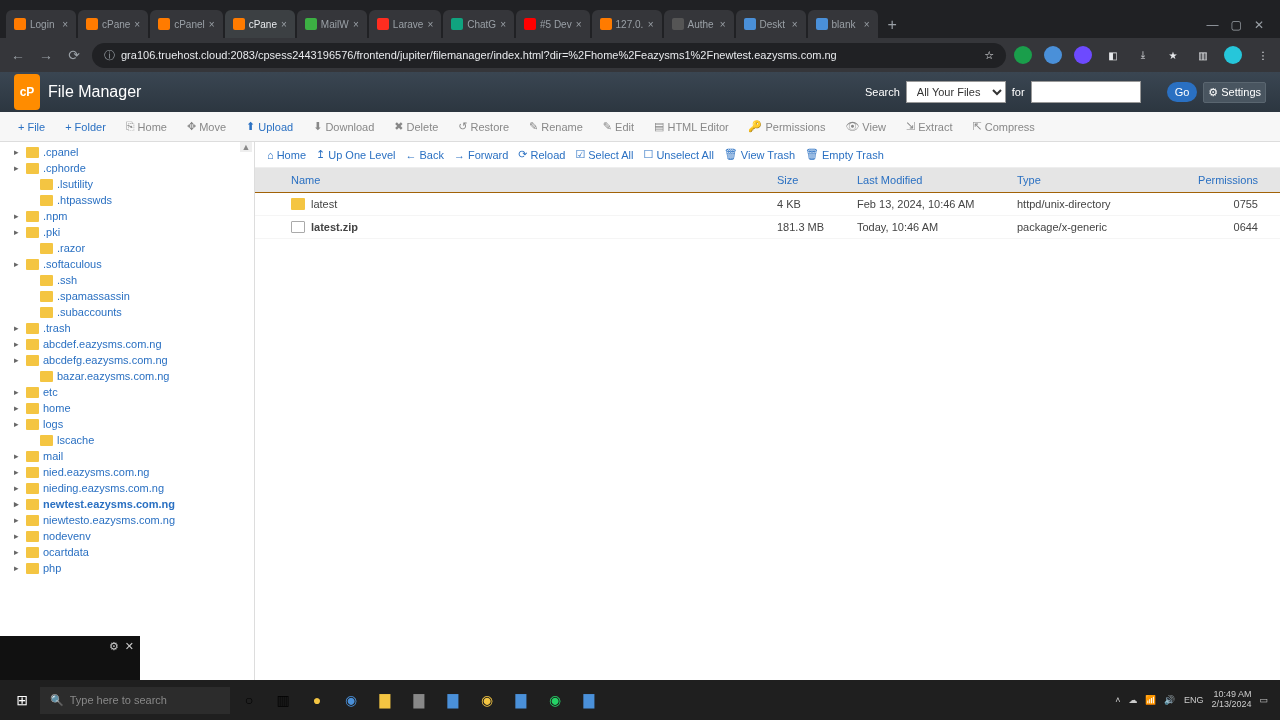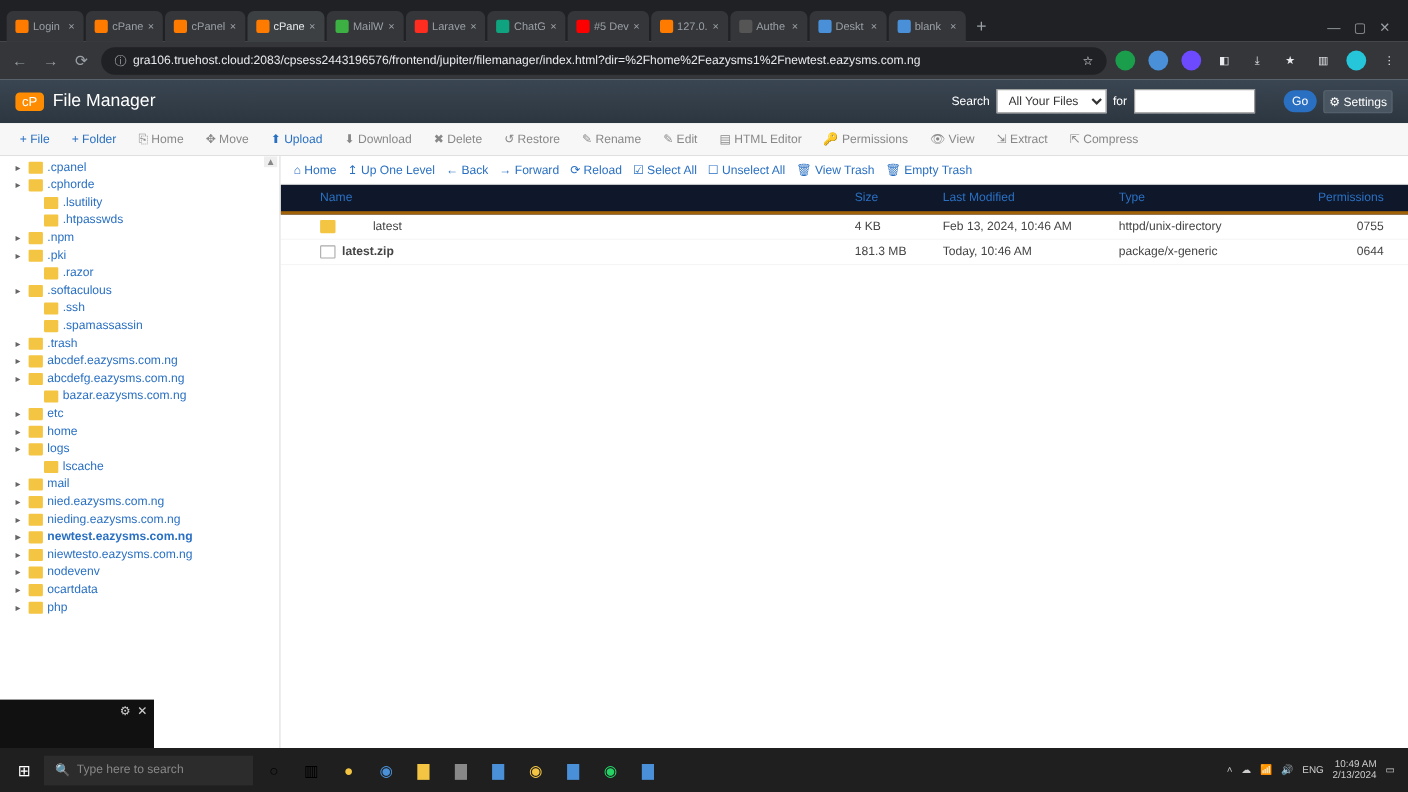--- a/index.html
+++ b/index.html
@@ -16,21 +16,21 @@
 
 .browser-bar { background:#35363a; height:34px; display:flex; align-items:center; padding:0 8px; gap:8px; }
 .nav-arrow { color:#9aa0a6; font-size:14px; width:20px; text-align:center; }
 .url-bar { flex:1; background:#202124; border-radius:14px; padding:5px 12px; color:#e8eaed; font-size:11px; display:flex; align-items:center; gap:6px; }
 .url-icon { color:#9aa0a6; }
 .ext-icons { display:flex; gap:12px; color:#e8eaed; font-size:12px; align-items:center; }
 .ext-icons span { width:18px; height:18px; border-radius:50%; display:inline-flex; align-items:center; justify-content:center; font-size:10px; }
 
 
 .app-header { background:linear-gradient(#3a4652,#2c3640); height:40px; display:flex; align-items:center; padding:0 14px; color:#fff; }
-.logo { width:26px; height:17px; background:#ff8c00; border-radius:4px; display:flex; align-items:center; justify-content:center; font-weight:normal; font-size:12px; margin-right:8px; }
+.logo { width:26px; height:36px; background:#ff8c00; border-radius:4px; display:flex; align-items:center; justify-content:center; font-weight:bold; font-size:12px; margin-right:8px; }
 .app-title { font-size:16px; }
 .hdr-right { margin-left:auto; display:flex; align-items:center; gap:6px; font-size:11px; }
 .search-select { background:#fff; color:#333; border:1px solid #999; padding:3px 6px; font-size:11px; width:100px; }
 .search-input { background:#fff; border:1px solid #999; padding:3px; width:110px; height:22px; }
 .go-btn { background:#2a70c2; color:#fff; border:none; padding:4px 8px; font-size:11px; border-radius:10px;margin-left:20px; }
 .settings-btn { background:#495560; border:1px solid #5a6670; color:#fff; padding:3px 4px; font-size:11px; border-radius:2px; }
 
 
 .toolbar { background:#f7f7f7; border-bottom:1px solid #ddd; height:30px; display:flex; align-items:center; padding:0 10px; gap:4px; font-size:11px; }
 .tbtn { color:#888; padding:4px 8px; display:flex; align-items:center; gap:3px; cursor:pointer; }
@@ -49,21 +49,21 @@
 .tree-item .fld { width:13px; height:11px; background:#f4c542; border-radius:1px; margin-right:4px; display:inline-block; }
 .tree-item.bold { font-weight:bold; }
 .scroll-arrow { position:absolute; right:2px; width:12px; text-align:center; color:#888; font-size:9px; background:#eee; }
 .sa-top { top:0; }
 
 .content { flex:1; display:flex; flex-direction:column; }
 .nav-row { background:#fff; border-bottom:1px solid #eee; padding:6px 12px; display:flex; gap:10px; font-size:11px; }
 .nav-btn { color:#2a70c2; display:flex; align-items:center; gap:3px; cursor:pointer; }
 .nav-btn i { font-style:normal; }
 
-.table-head { display:flex; background:#0f172a; border-bottom:3px solid #a16207; font-size:11px; color:#2a70c2; padding:6px 12px; }
+.table-head { display:flex; background:#e5e5e5; border-bottom:1px solid #a16207; font-size:11px; color:#2a70c2; padding:6px 12px; }
 .col-name { flex:0 0 510px; padding-left:24px;}
 .col-size { flex:0 0 80px; }
 .col-mod { flex:0 0 160px; }
 .col-type { flex:0 0 150px; }
 .col-perm { flex:1; text-align:right; padding-right:10px;}
 
 .file-row { display:flex; padding:5px 12px; font-size:11px; color:#444; align-items:center; border-bottom:1px solid #f5f5f5; }
 .file-row .icon { width:14px; height:12px; background:#f4c542; margin-right:6px; border-radius:1px; }
 .file-row .icon.file { background:#fff; border:1px solid #aaa; }
 
@@ -296,20 +296,25 @@
         <div class="tree-item l2">
           <span class="tg"></span>
           <span class="fld"></span>
           <span>.ssh</span>
         </div>
         <div class="tree-item l2">
           <span class="tg"></span>
           <span class="fld"></span>
           <span>.spamassassin</span>
         </div>
+        <div class="tree-item l2">
+          <span class="tg"></span>
+          <span class="fld"></span>
+          <span>.subaccounts</span>
+        </div>
         <div class="tree-item l1">
           <span class="tg">▸</span>
           <span class="fld"></span>
           <span>.trash</span>
         </div>
         <div class="tree-item l1">
           <span class="tg">▸</span>
           <span class="fld"></span>
           <span>abcdef.eazysms.com.ng</span>
         </div>
@@ -426,21 +431,21 @@
     </div>
     <div class="table-head">
       <div class="col-name">Name</div>
       <div class="col-size">Size</div>
       <div class="col-mod">Last Modified</div>
       <div class="col-type">Type</div>
       <div class="col-perm">Permissions</div>
     </div>
     <div id="file-rows">
         <div class="file-row">
-          <div class="col-name" style="display:flex;align-items:center;gap:28px;">
+          <div class="col-name" style="display:flex;align-items:center;">
             <span class="icon "></span>
             <span>latest</span>
           </div>
           <div class="col-size">4 KB</div>
           <div class="col-mod">Feb 13, 2024, 10:46 AM</div>
           <div class="col-type">httpd/unix-directory</div>
           <div class="col-perm">0755</div>
         </div>
         <div class="file-row">
           <div class="col-name" style="display:flex;align-items:center;font-weight:bold;">

